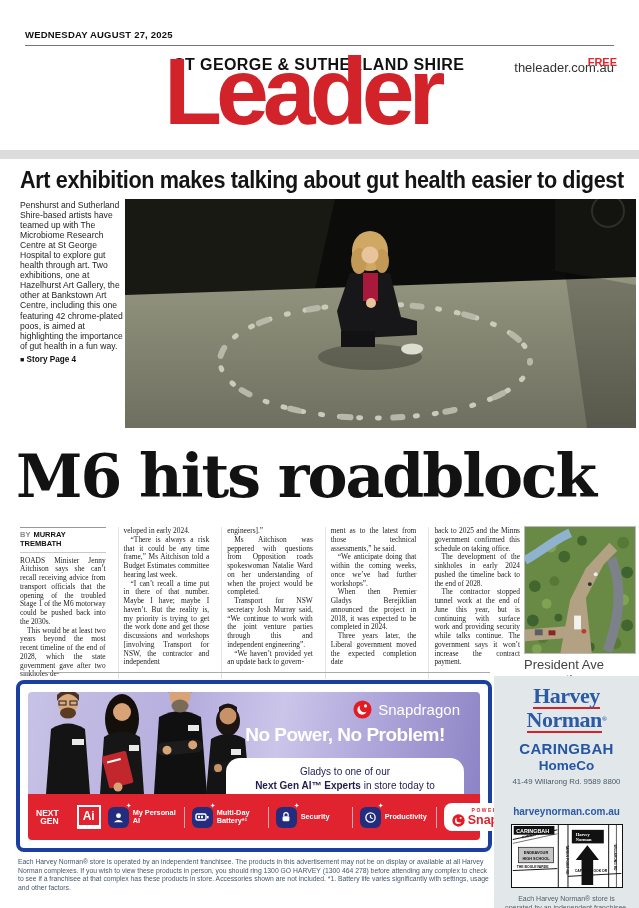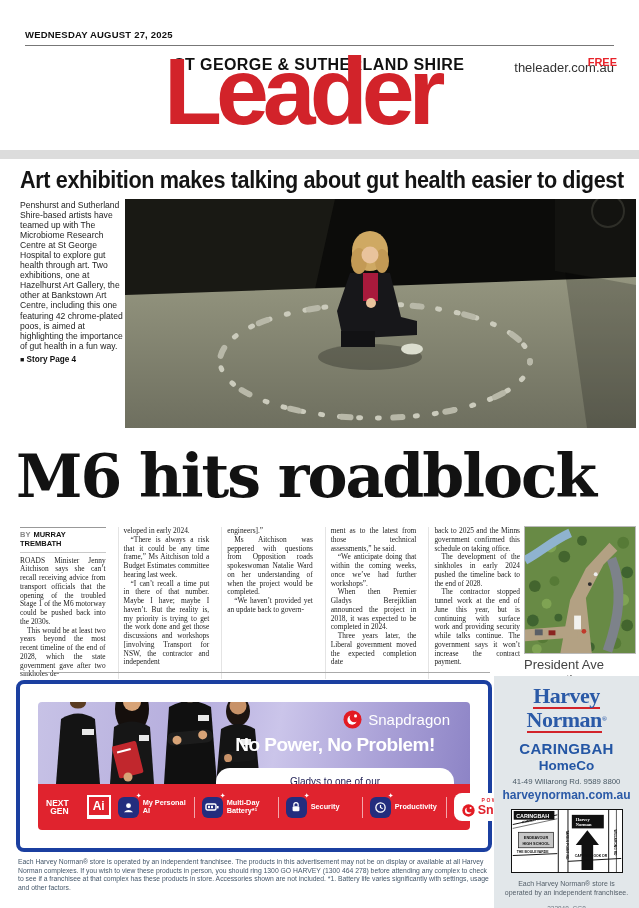--- a/index.html
+++ b/index.html
@@ -33,21 +33,21 @@
   .col p { text-indent:7px; }
   .col p.noind { text-indent:0; }
   .byline { border-top:1px solid #999; border-bottom:1px solid #c9c9c9; padding:3px 0 3px; margin-bottom:4px; font-family:"Liberation Sans", sans-serif; font-size:7.5px; font-weight:bold; color:#111; }
   .byline .by { color:#888; margin-right:3px; }
   .president-fig { position:absolute; left:524px; top:526px; width:112px; }
   .president-img { width:112px; height:128px; border:1px solid #bbb; display:block; }
   .president-caption { margin-top:3px; font-size:13px; color:#444; }
   .sep-rule { position:absolute; left:20px; top:672px; width:470px; height:1px; background:#aaa; }
 
   
-  .ad-box { position:absolute; left:16px; top:680px; width:476px; height:172px; border:4px solid #1b3fa0; border-radius:8px; background:#fff; padding:18px; display:flex; flex-direction:column; }
+  .ad-box { position:absolute; left:16px; top:680px; width:476px; height:172px; border:4px solid #1b3fa0; border-radius:8px; background:#fff; padding:8px; display:flex; flex-direction:column; }
   .ad-main { position:relative; flex:1; border-radius:4px 4px 0 0; background:linear-gradient(100deg,#c7c2e6 0%,#b5addd 35%,#cbc5ea 55%,#a89fd6 80%,#8d84c6 100%); overflow:hidden; }
   .ad-people { position:absolute; left:2px; bottom:0; }
   .ad-brandrow { position:absolute; right:20px; top:8px; display:flex; align-items:center; gap:6px; }
   .ad-brandname { color:#fff; font-size:15px; }
   .ad-headline { position:absolute; right:10px; top:32px; width:250px; text-align:center; color:#fff; font-size:19px; font-weight:bold; letter-spacing:-.5px; }
   .ad-cta { position:absolute; right:16px; top:66px; width:238px; background:#fff; border-radius:14px; padding:7px 8px; text-align:center; font-size:10px; line-height:13.5px; color:#1d1d52; }
   .ad-cta b { font-weight:bold; }
   .ad-cta .red { color:#e31b23; font-weight:bold; }
   .ad-strip { height:46px; background:#e0232e; border-radius:0 0 4px 4px; display:flex; align-items:center; padding:0 8px; gap:7px; }
   .nextgen { display:flex; align-items:center; gap:18px; }
@@ -64,21 +64,21 @@
   .ad-disclaimer { position:absolute; left:18px; top:858px; width:472px; font-size:6.8px; line-height:8.5px; color:#44576a; }
 
   
   .sidebar { position:absolute; left:494px; top:676px; width:145px; height:232px; background:#e2e7ea; text-align:center; padding-top:9px; }
   .hn-logo { font-family:"Liberation Serif", serif; font-weight:bold; color:#2b5aa7; font-size:22px; line-height:21px; letter-spacing:-.5px; }
   .hn-logo .w { display:inline-block; border-bottom:2.5px solid #d2232a; padding-bottom:1px; }
   .hn-reg { font-size:7px; vertical-align:top; }
   .hn-loc { margin-top:7px; color:#2456a4; font-weight:800; font-size:15px; letter-spacing:.3px; }
   .hn-sub { color:#2456a4; font-weight:800; font-size:13.5px; margin-top:1px; }
   .hn-addr { margin-top:4px; font-size:7.8px; color:#4a5a66; }
-  .hn-web { margin-top:2px; font-size:12px; font-weight:bold; color:#2b5aa7; }
+  .hn-web { margin-top:20px; font-size:10px; font-weight:bold; color:#2b5aa7; }
   .hn-map { margin:7px auto 0; display:block; background:#fff; border:1.5px solid #111; }
   .hn-fine { margin-top:7px; font-size:7px; line-height:8.8px; color:#55606a; padding:0 10px; }
   .hn-code { margin-top:7px; font-size:6.5px; color:#707a84; }
 </style>
 </head>
 <body>
 
 <div class="page">
 
   <div class="topbar-date">WEDNESDAY AUGUST 27, 2025</div>
@@ -136,20 +136,21 @@
       <p>This would be at least two years beyond the most recent timeline of the end of 2028, which the state government gave after two sinkholes de-</p>
     </div>
     <div class="col">
       <p class="noind">veloped in early 2024.</p>
       <p>“There is always a risk that it could be any time frame,” Ms Aitchison told a Budget Estimates committee hearing last week.</p>
       <p>“I can’t recall a time put in there of that number. Maybe I have; maybe I haven’t. But the reality is, my priority is trying to get the work done and get those discussions and workshops [involving Transport for NSW, the contractor and independent</p>
     </div>
     <div class="col">
       <p class="noind">engineers].”</p>
       <p>Ms Aitchison was peppered with questions from Opposition roads spokeswoman Natalie Ward on her understanding of when the project would be completed.</p>
+      <p>Transport for NSW secretary Josh Murray said, “We continue to work with the joint venture parties through this and independent engineering”.</p>
       <p>“We haven’t provided yet an update back to govern-</p>
     </div>
     <div class="col">
       <p class="noind">ment as to the latest from those technical assessments,” he said.</p>
       <p>“We anticipate doing that within the coming weeks, once we’ve had further workshops”.</p>
       <p>When then Premier Gladys Berejiklian announced the project in 2018, it was expected to be completed in 2024.</p>
       <p>Three years later, the Liberal government moved the expected completion date</p>
     </div>
     <div class="col">
       <p class="noind">back to 2025 and the Minns government confirmed this schedule on taking office.</p>

